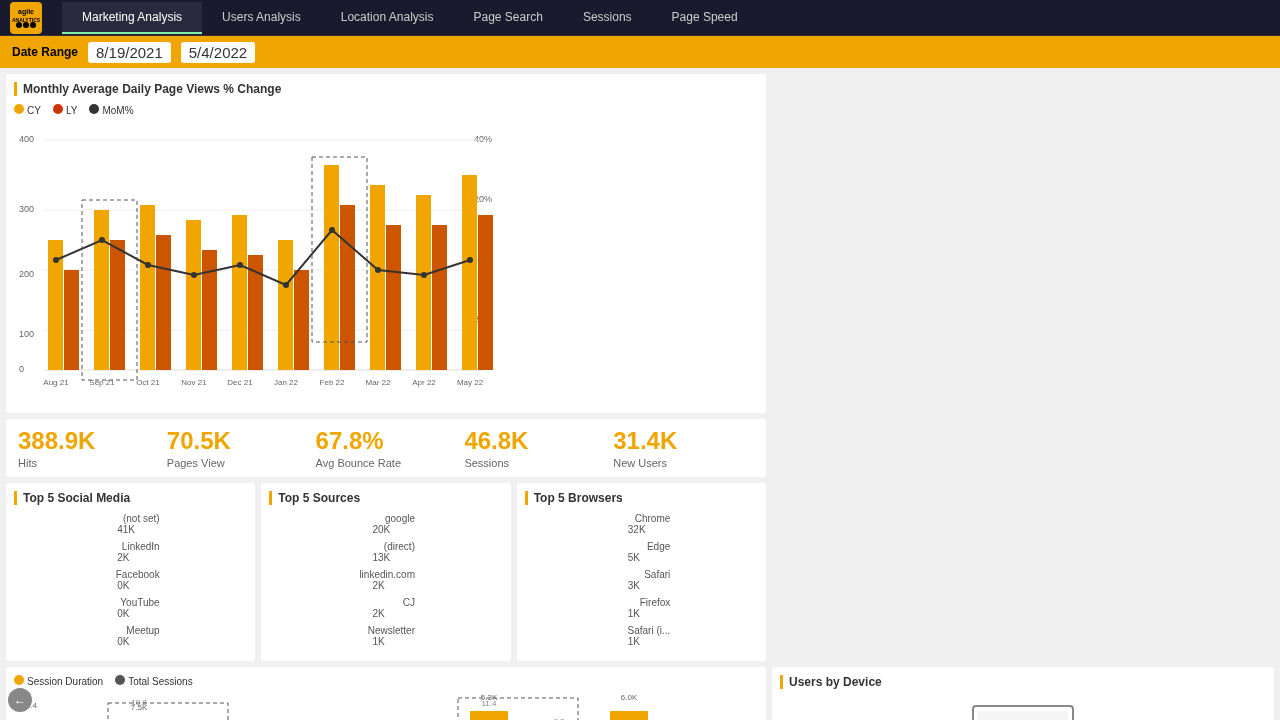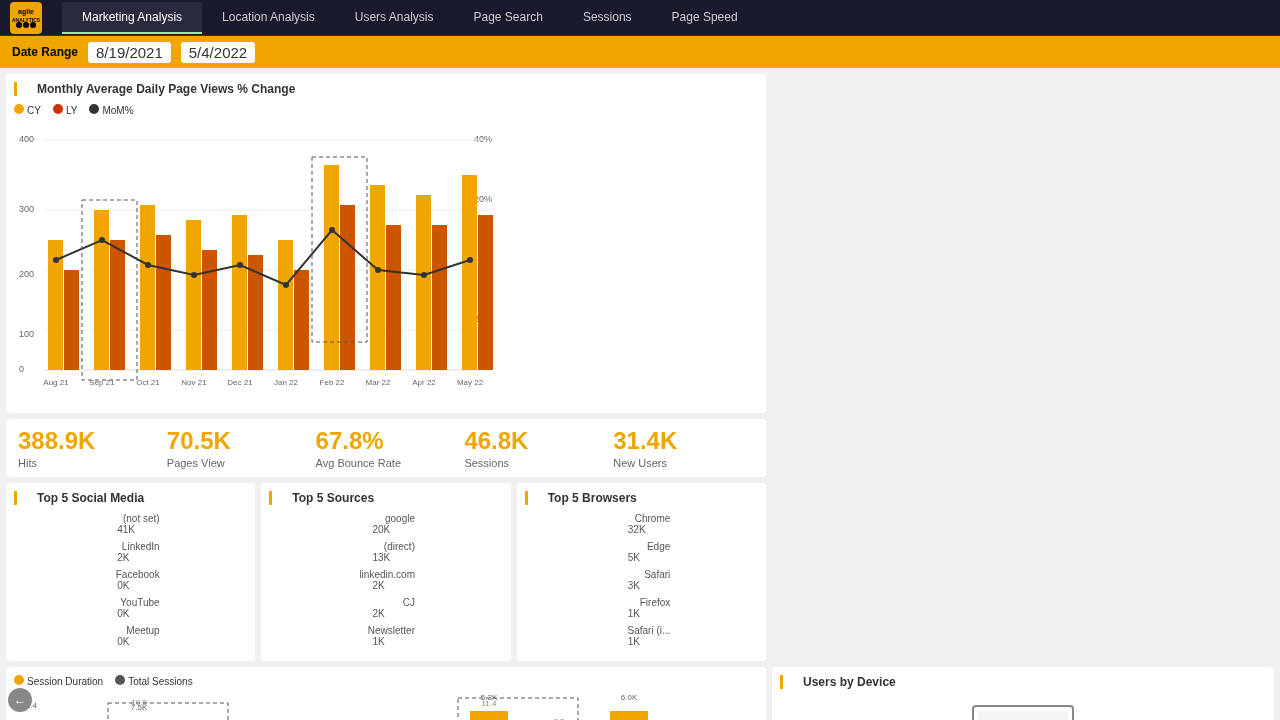--- a/index.html
+++ b/index.html
@@ -22,21 +22,21 @@
     .main { background: #f5f5f5; color: #333; padding: 8px; display: grid; grid-template-columns: 760px 1fr; grid-template-rows: auto auto auto; gap: 8px; height: calc(720px - 68px); }
     
     
     .kpi-row { grid-column: 1; display: flex; gap: 8px; background: #fff; padding: 10px 15px; border-radius: 3px; }
     .kpi-item { flex: 1; }
     .kpi-value { font-size: 24px; font-weight: bold; color: #f0a500; }
     .kpi-label { font-size: 11px; color: #666; margin-top: 2px; }
     
     
     .panel { background: #fff; border-radius: 3px; padding: 8px; }
-    .panel-title { font-size: 12px; font-weight: bold; color: #333; margin-bottom: 8px; border-left: 3px solid #f0a500; padding-left: 20px; }
+    .panel-title { font-size: 12px; font-weight: bold; color: #333; margin-bottom: 8px; border-left: 3px solid #f0a500; padding-left: 6px; }
     
     
     .hbar-row { display: flex; align-items: center; margin-bottom: 6px; font-size: 11px; flex-direction: column; }
     .hbar-label { width: 70px; text-align: right; padding-right: 6px; color: #555; font-size: 10px; }
     .hbar-container { flex: 1; height: 14px; background: #f0f0f0; position: relative; }
     .hbar-fill { height: 100%; background: #f0a500; }
     .hbar-fill.dark { background: #555; }
     .hbar-value { width: 35px; padding-left: 4px; color: #555; font-size: 10px; }
     
     
@@ -54,22 +54,22 @@
         <text x="14" y="10" text-anchor="middle" font-size="7" fill="#000" font-weight="bold">agile</text>
         <text x="14" y="18" text-anchor="middle" font-size="5" fill="#000">ANALYTICS</text>
         <circle cx="7" cy="21" r="3" fill="#000"></circle>
         <circle cx="14" cy="21" r="3" fill="#000"></circle>
         <circle cx="21" cy="21" r="3" fill="#000"></circle>
       </svg>
     </div>
   </div>
   <div class="nav-items">
     <div class="nav-item active">Marketing Analysis</div>
+    <div class="nav-item">Users Analysis</div>
     <div class="nav-item">Location Analysis</div>
-    <div class="nav-item">Users Analysis</div>
     <div class="nav-item">Page Search</div>
     <div class="nav-item">Sessions</div>
     <div class="nav-item">Page Speed</div>
   </div>
 </div>
 
 <div class="date-bar">
   <span class="date-label">Date Range</span>
   <span class="date-pill">8/19/2021</span>
   <span class="date-pill">5/4/2022</span>

